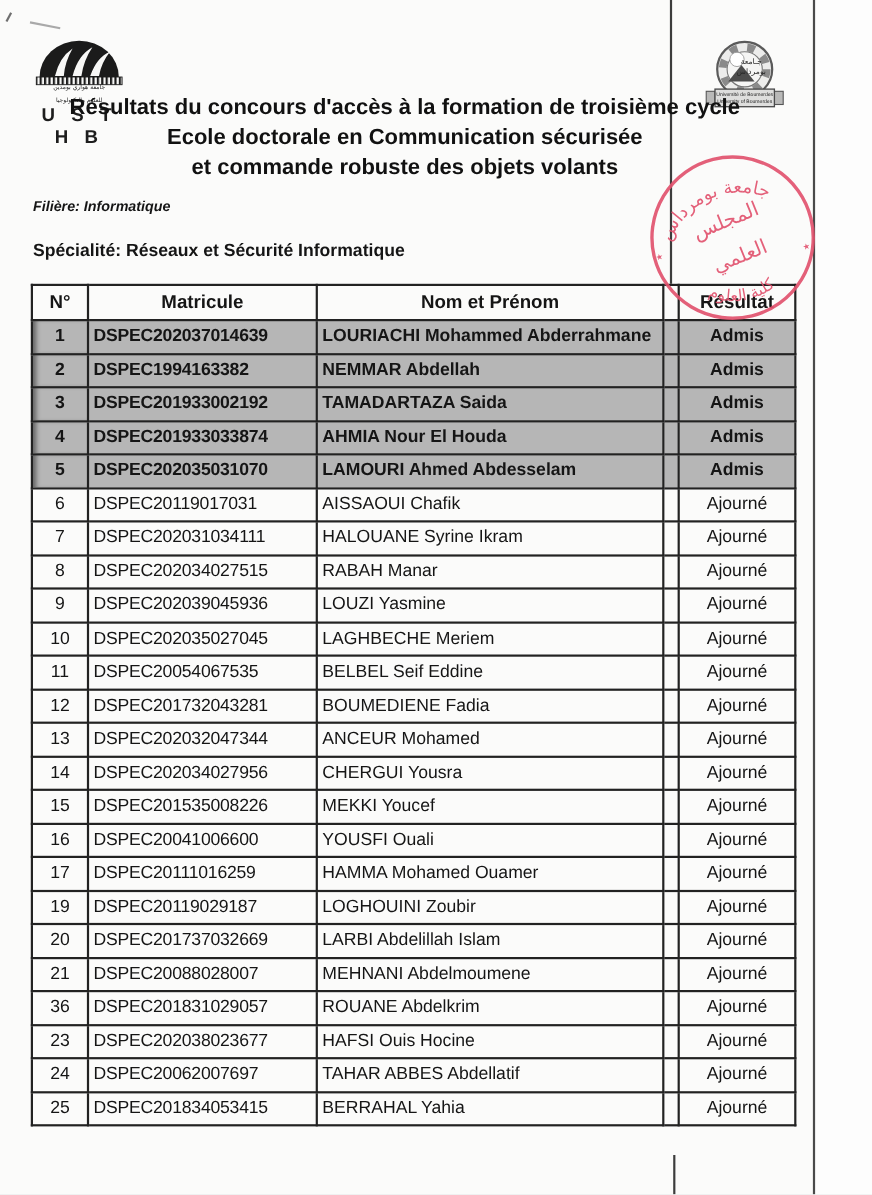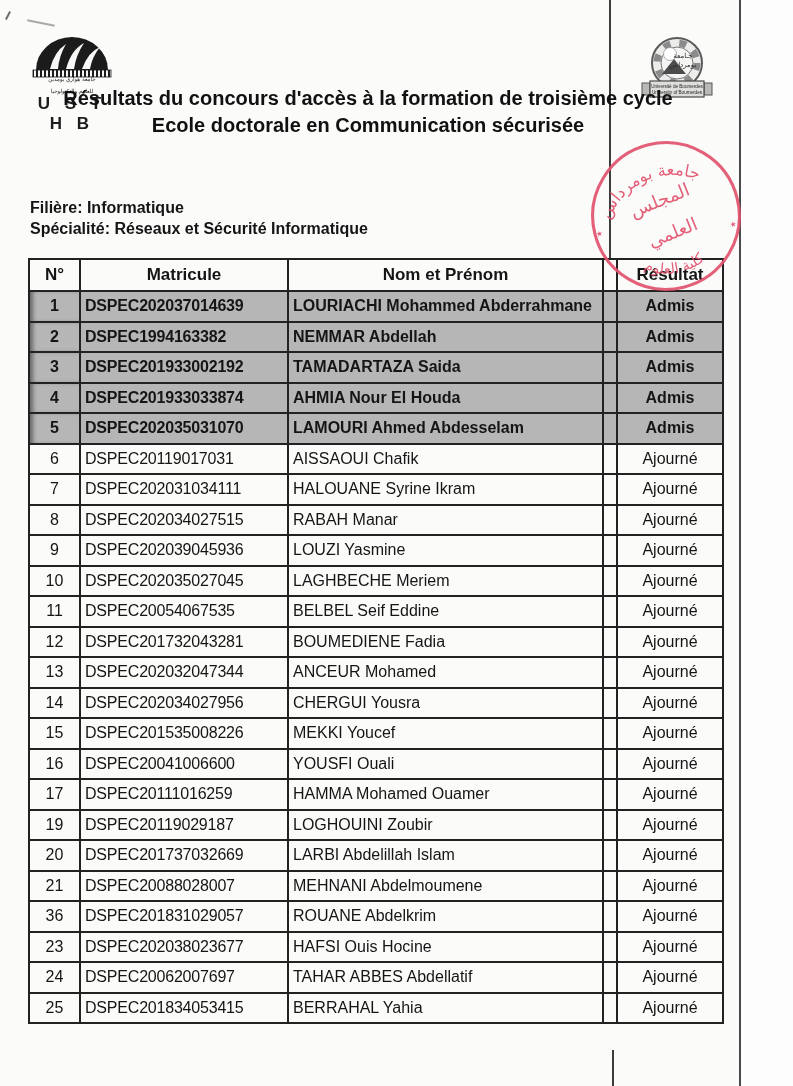--- a/index.html
+++ b/index.html
@@ -17,21 +17,21 @@
   
   .mark1 { position:absolute; left:7px; top:11px; width:2px; height:9px; background:#6f6f6f; transform:rotate(28deg); }
   .mark2 { position:absolute; left:27px; top:22px; width:28px; height:2px; background:#a9a9a9; transform:rotate(11deg); }
   
   .usthb-logo { position:absolute; left:28px; top:34px; width:88px; text-align:center; }
   .usthb-acronym { font-size:17px; font-weight:bold; letter-spacing:5px; color:#1d1d1d; margin-top:0px; }
   .bmd-logo { position:absolute; left:641px; top:36px; }
   
   .title-block { position:absolute; left:12px; top:85px; width:712px; text-align:center;
     font-size:20px; font-weight:bold; line-height:27px; color:#111; }
-  .filiere { position:absolute; left:30px; top:199px; font-size:16px; font-weight:bold; }
+  .filiere { position:absolute; left:30px; top:180px; font-size:13px; font-weight:bold;font-style:italic; }
   .specialite { position:absolute; left:30px; top:220px; font-size:16px; font-weight:bold; }
   
   table.results { position:absolute; left:28px; top:258px; width:694px;
     border-collapse:collapse; table-layout:fixed; }
   table.results th, table.results td { border:2px solid #222; box-sizing:border-box; overflow:hidden; white-space:nowrap; }
   table.results th { height:32px; font-size:17px; font-weight:bold; text-align:center; padding:0 2px; background:transparent; }
   table.results td { height:30.5px; font-size:16px; padding:0 4px; }
   td.c-n { text-align:center; }
   td.c-mat { padding-left:7px; letter-spacing:-0.2px; }
   td.c-name { padding-left:7px;margin-left:21px; }
@@ -87,20 +87,21 @@
       <rect x="63" y="47" width="8" height="12" fill="#b9b9b8" stroke="#555" stroke-width="1"></rect>
       <rect x="9" y="45" width="54" height="16" fill="#dededd" stroke="#4a4a4a" stroke-width="1.2"></rect>
       <text x="36" y="51.5" text-anchor="middle" font-size="4.6" fill="#222" style="font-family:'Liberation Sans',sans-serif">Université de Boumerdes</text>
       <text x="36" y="58" text-anchor="middle" font-size="4.6" fill="#222" style="font-family:'Liberation Sans',sans-serif">University of Boumerdes</text>
     </svg>
   </div>
 
   <div class="title-block">
     <div>Résultats du concours d'accès à la formation de troisième cycle</div>
     <div>Ecole doctorale en Communication sécurisée</div>
+    <div>et commande robuste des objets volants</div>
   </div>
   <div class="filiere">Filière: Informatique</div>
   <div class="specialite">Spécialité: Réseaux et Sécurité Informatique</div>
 
   <table class="results">
     <colgroup>
       <col style="width:51px">
         <col style="width:208px">
         <col style="width:315px">
         <col style="width:14px">

